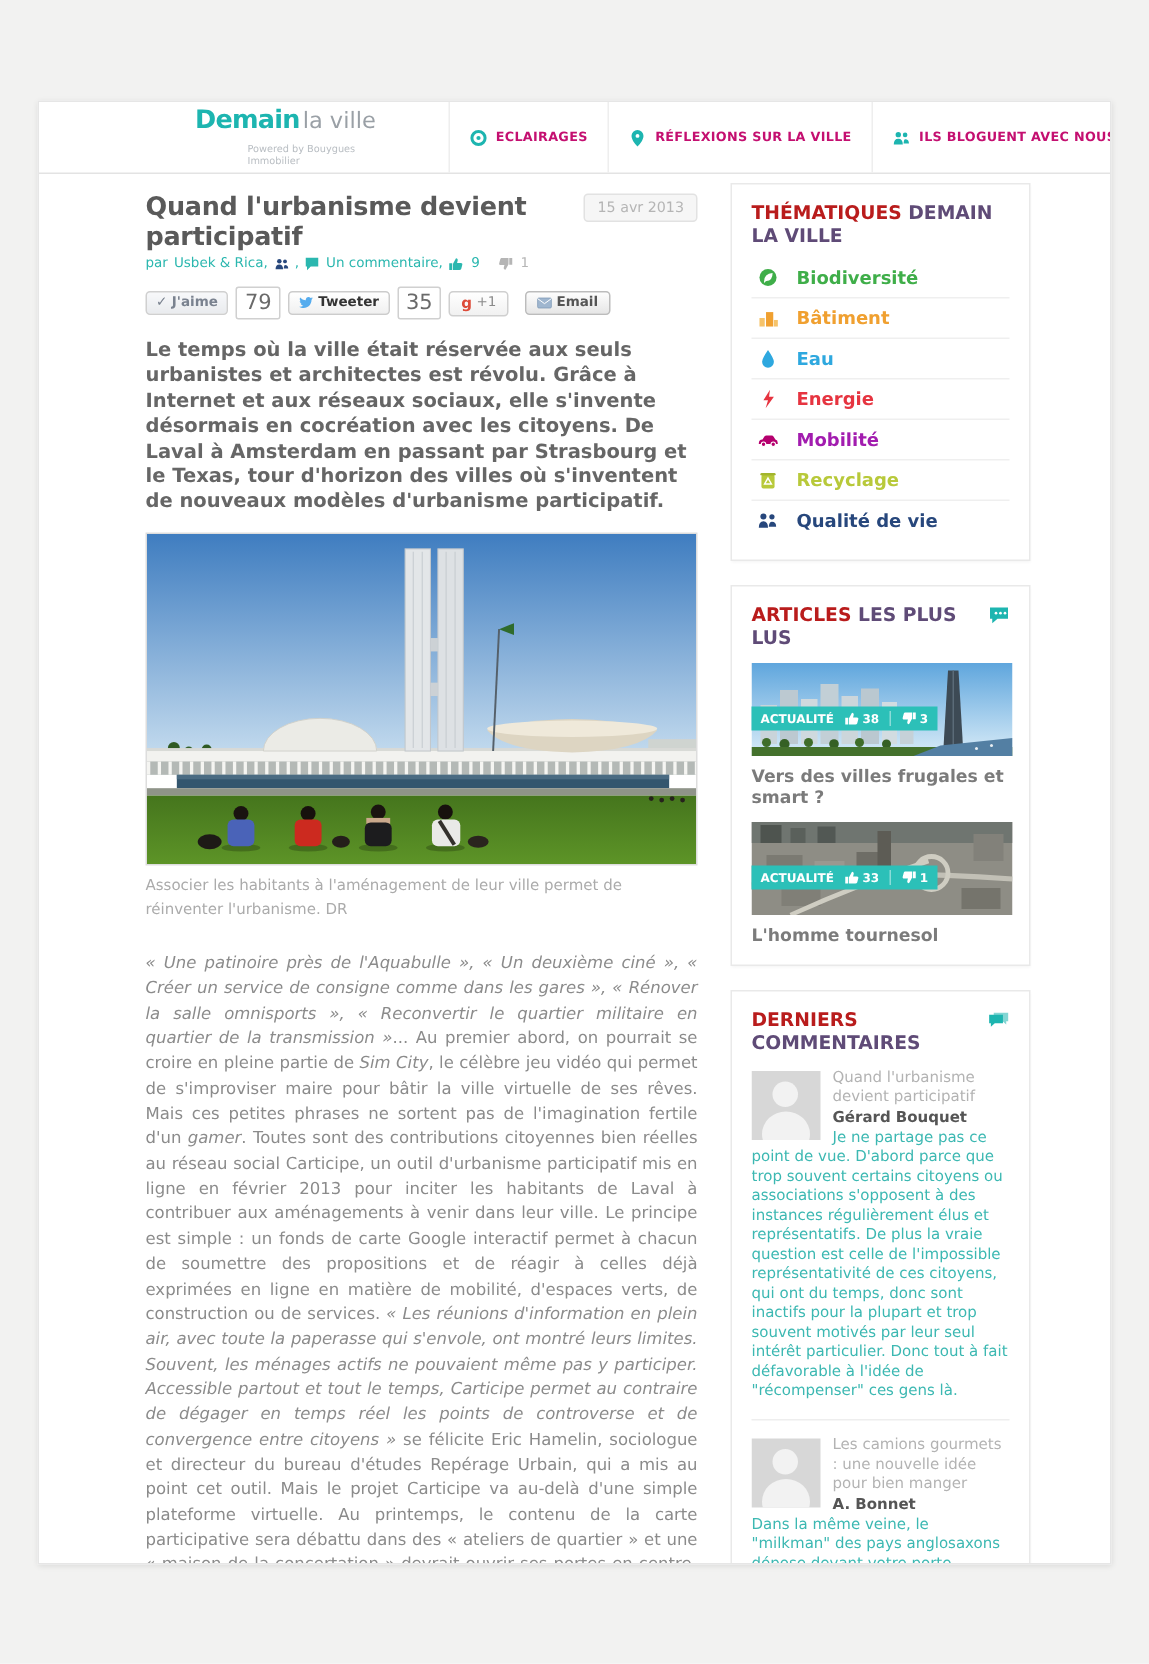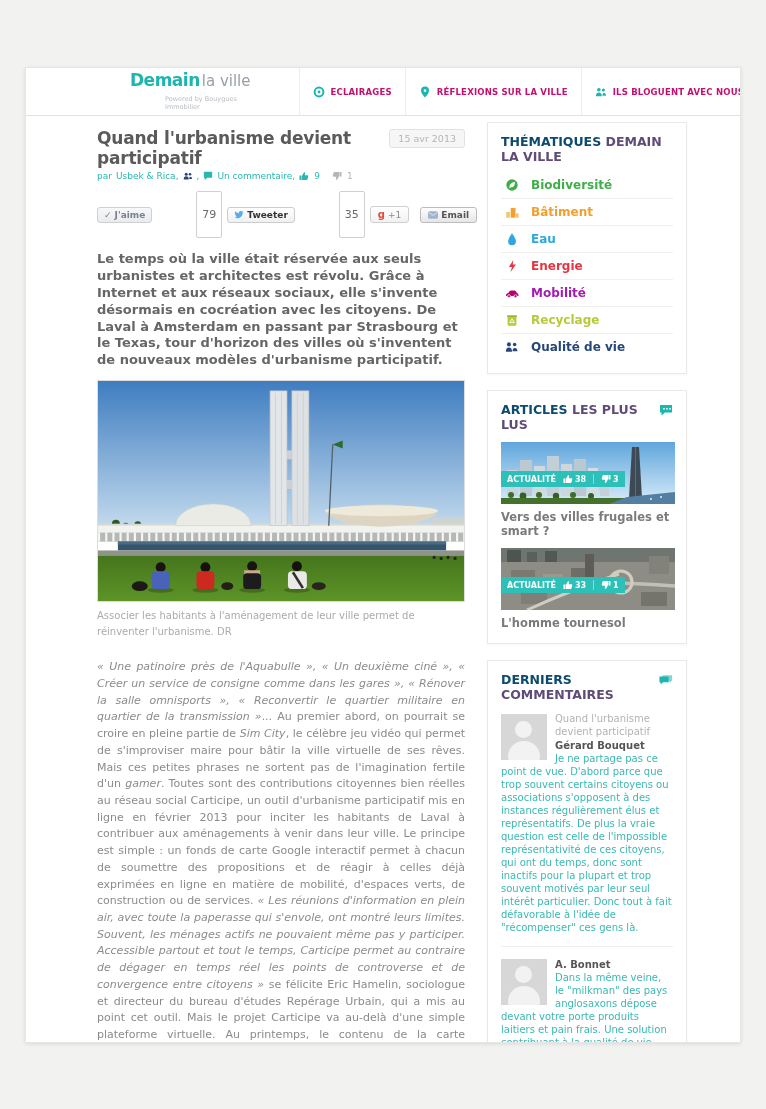--- a/index.html
+++ b/index.html
@@ -31,42 +31,42 @@
   .byline .navy { color:#27477c; display:flex; }
   .byline .teal-ic { color:#2bb7af; display:flex; }
   .byline .gray { color:#b5b5b5; }
   .byline a { color:#2bb7af; text-decoration:none; cursor:pointer; }
   .cnt { margin-left:1px; }
 
   
   .share-row { display:flex; align-items:center; gap:5px; margin-top:10px; }
   .btn { display:inline-flex; align-items:center; gap:3px; font-size:9px; border-radius:3px; cursor:pointer; }
   .btn-like { background:linear-gradient(#f7f8fa,#e9ebee); border:1px solid #d0d0d0; color:#7a828f; padding:2px 6px; font-weight:bold; }
-  .count-box { border:1px solid #d0d0d0; background:#fff; color:#6a6a6a; padding:16px 5px; font-size:11px; border-radius:2px;margin-left:39px; }
+  .count-box { border:1px solid #d0d0d0; background:#fff; color:#6a6a6a; padding:2px 5px; font-size:14px; border-radius:2px; }
   .btn-tweet { background:linear-gradient(#ffffff,#f0f0f0); border:1px solid #cccccc; color:#333; padding:2px 6px; font-weight:bold; }
   .btn-gplus { background:linear-gradient(#ffffff,#f1f1f1); border:1px solid #cfcfcf; color:#8a8a8a; padding:2px 7px; }
   .gp-g { color:#dd4b39; font-weight:bold; font-size:10px; }
   .btn-email { background:linear-gradient(#fdfdfd,#e6e6e6); border:1px solid #bcbcbc; color:#555; padding:2px 7px; font-weight:bold; margin-left:6px; }
 
   
   .intro { margin-top:13px; font-size:13px; font-weight:bold; color:#666666; line-height:1.30; }
 
   
   figure { margin-top:11px; width:368px; }
   .photo { display:block; width:368px; height:222px; border:1px solid #ddd; }
   figcaption { margin-top:6px; font-size:10px; color:#ababab; line-height:1.55; }
 
   
   .body-copy { margin-top:20px; font-size:11px; color:#8b8b8b; line-height:1.52; text-align:justify; }
   .body-copy .em { font-style:italic; }
 
   
   .side-box { background:#fff; border:1px solid #e9e9e9; box-shadow:0 1px 2px rgba(0,0,0,.04); padding:11px 13px 13px; margin-bottom:16px; }
   .side-title { font-size:12.5px; font-weight:bold; line-height:1.2; }
-  .side-title .strong { color:#0c4a6e; }
+  .side-title .strong { color:#b91c1c; }
   .side-title .rest { color:#5f4b77; }
   .side-title .bub { float:right; color:#1db5b0; margin-top:1px; }
 
   .theme-list { list-style:none; margin-top:8px; }
   .theme-item { display:flex; align-items:center; gap:10px; padding:6px 2px; border-bottom:1px solid #efefef; cursor:pointer; }
   .theme-item:last-child { border-bottom:none; }
   .theme-ic { width:18px; display:flex; justify-content:center; }
   .theme-lbl { font-size:12px; font-weight:bold; }
 
   .top-article { margin-top:10px; cursor:pointer; }
@@ -466,20 +466,21 @@
           <div class="c-ref">Quand l'urbanisme devient participatif</div>
           <div class="c-author">Gérard Bouquet</div>
           <span class="c-text">Je ne partage pas ce point de vue. D'abord parce que trop souvent certains citoyens ou associations s'opposent à des instances régulièrement élus et représentatifs. De plus la vraie question est celle de l'impossible représentativité de ces citoyens, qui ont du temps, donc sont inactifs pour la plupart et trop souvent motivés par leur seul intérêt particulier. Donc tout à fait défavorable à l'idée de "récompenser" ces gens là.</span>
         </div>
 
         <div class="comment">
           <span class="avatar">
               <span class="head"></span>
               <span class="torso"></span>
             </span>
+          <div class="c-ref">Les camions gourmets : une nouvelle idée pour bien manger</div>
           <div class="c-author">A. Bonnet</div>
           <span class="c-text">Dans la même veine, le "milkman" des pays anglosaxons dépose devant votre porte produits laitiers et pain frais. Une solution contribuant à la qualité de vie dans les quartiers et à un retour aux pratiques durables : les bouteilles en verre sont consignées et récupérées par ce même milkman !</span>
         </div>
       </section>
 
     </aside>
   </div>
 </div>
 
 </body></html>

